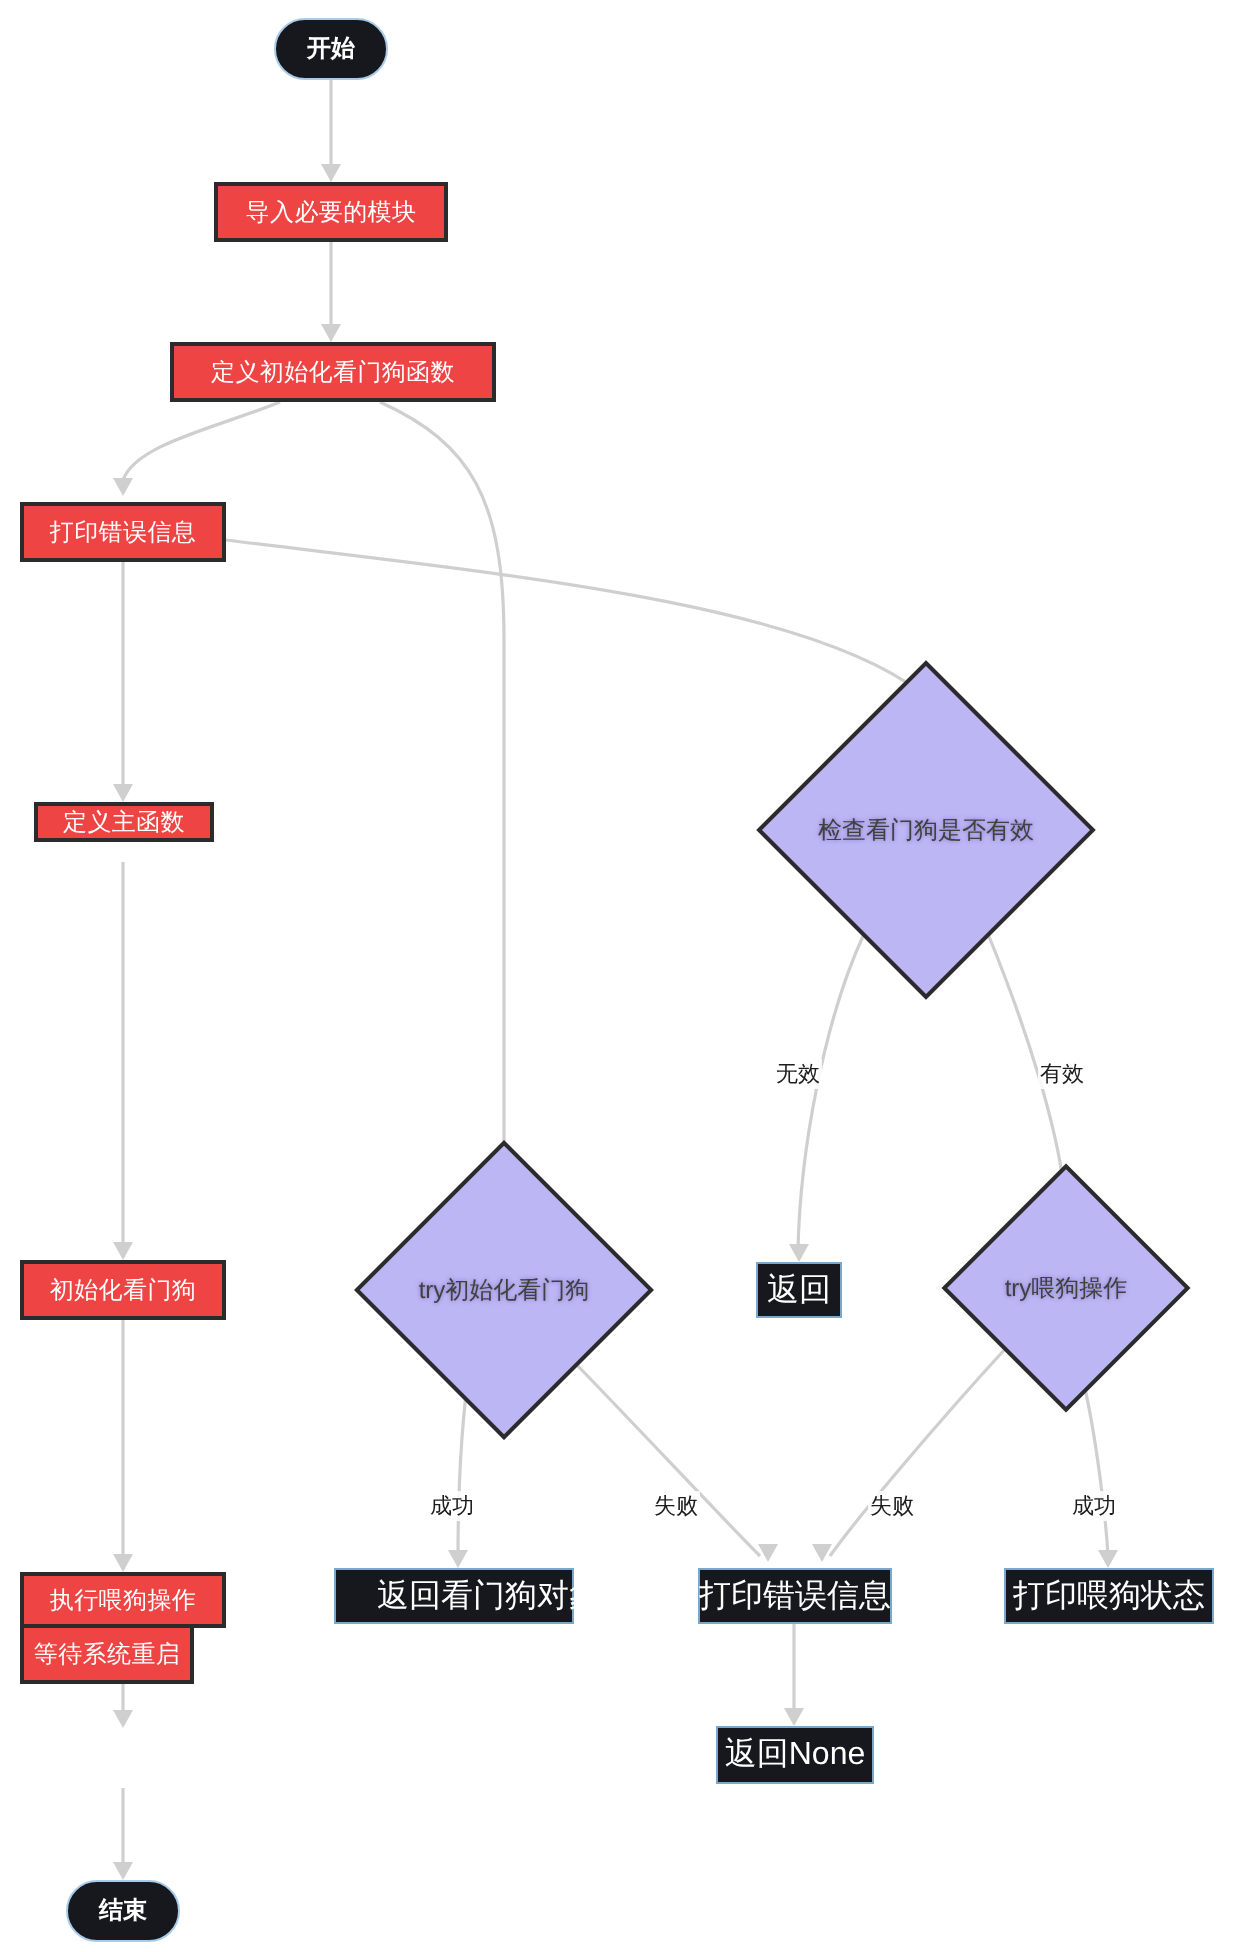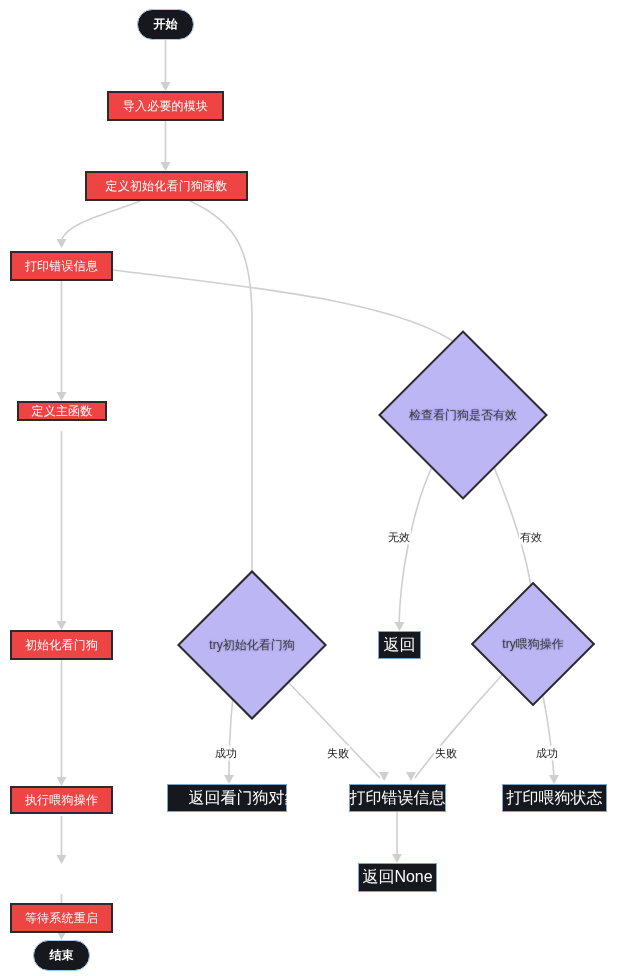--- a/index.html
+++ b/index.html
@@ -147,21 +147,21 @@
     </div>
     <div class="node process" style="left: 17px; top: 401px; width: 90px; height: 20px;">
       <span>定义主函数</span>
     </div>
     <div class="node process" style="left: 10px; top: 630px; width: 103px; height: 30px;">
       <span>初始化看门狗</span>
     </div>
     <div class="node process" style="left: 10px; top: 786px; width: 103px; height: 28px;">
       <span>执行喂狗操作</span>
     </div>
-    <div class="node process" style="left: 10px; top: 903px; width: 103px; height: 30px;">
+    <div class="node process" style="left: 10px; top: 812px; width: 87px; height: 30px;">
       <span>等待系统重启</span>
     </div>
     <div class="node terminator" style="left: 33px; top: 940px; width: 57px; height: 31px;">
       <span>结束</span>
     </div>
     <div class="node decision" style="left: 403px; top: 355px; width: 120px; height: 120px;">
       <div class="diamond-shape"></div>
       <span class="diamond-label">检查看门狗是否有效</span>
     </div>
     <div class="node decision" style="left: 489px; top: 600px; width: 88px; height: 88px;">

